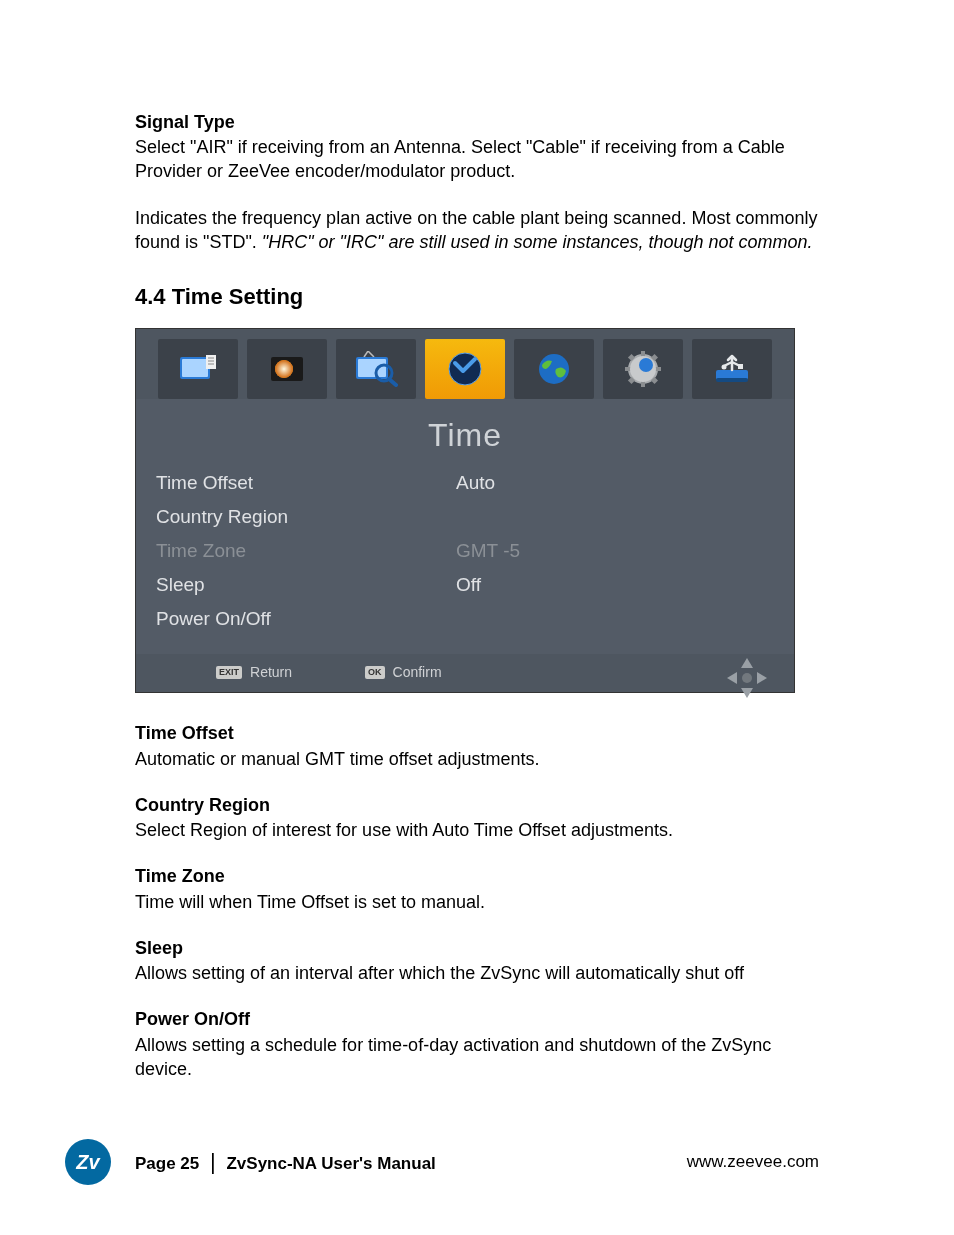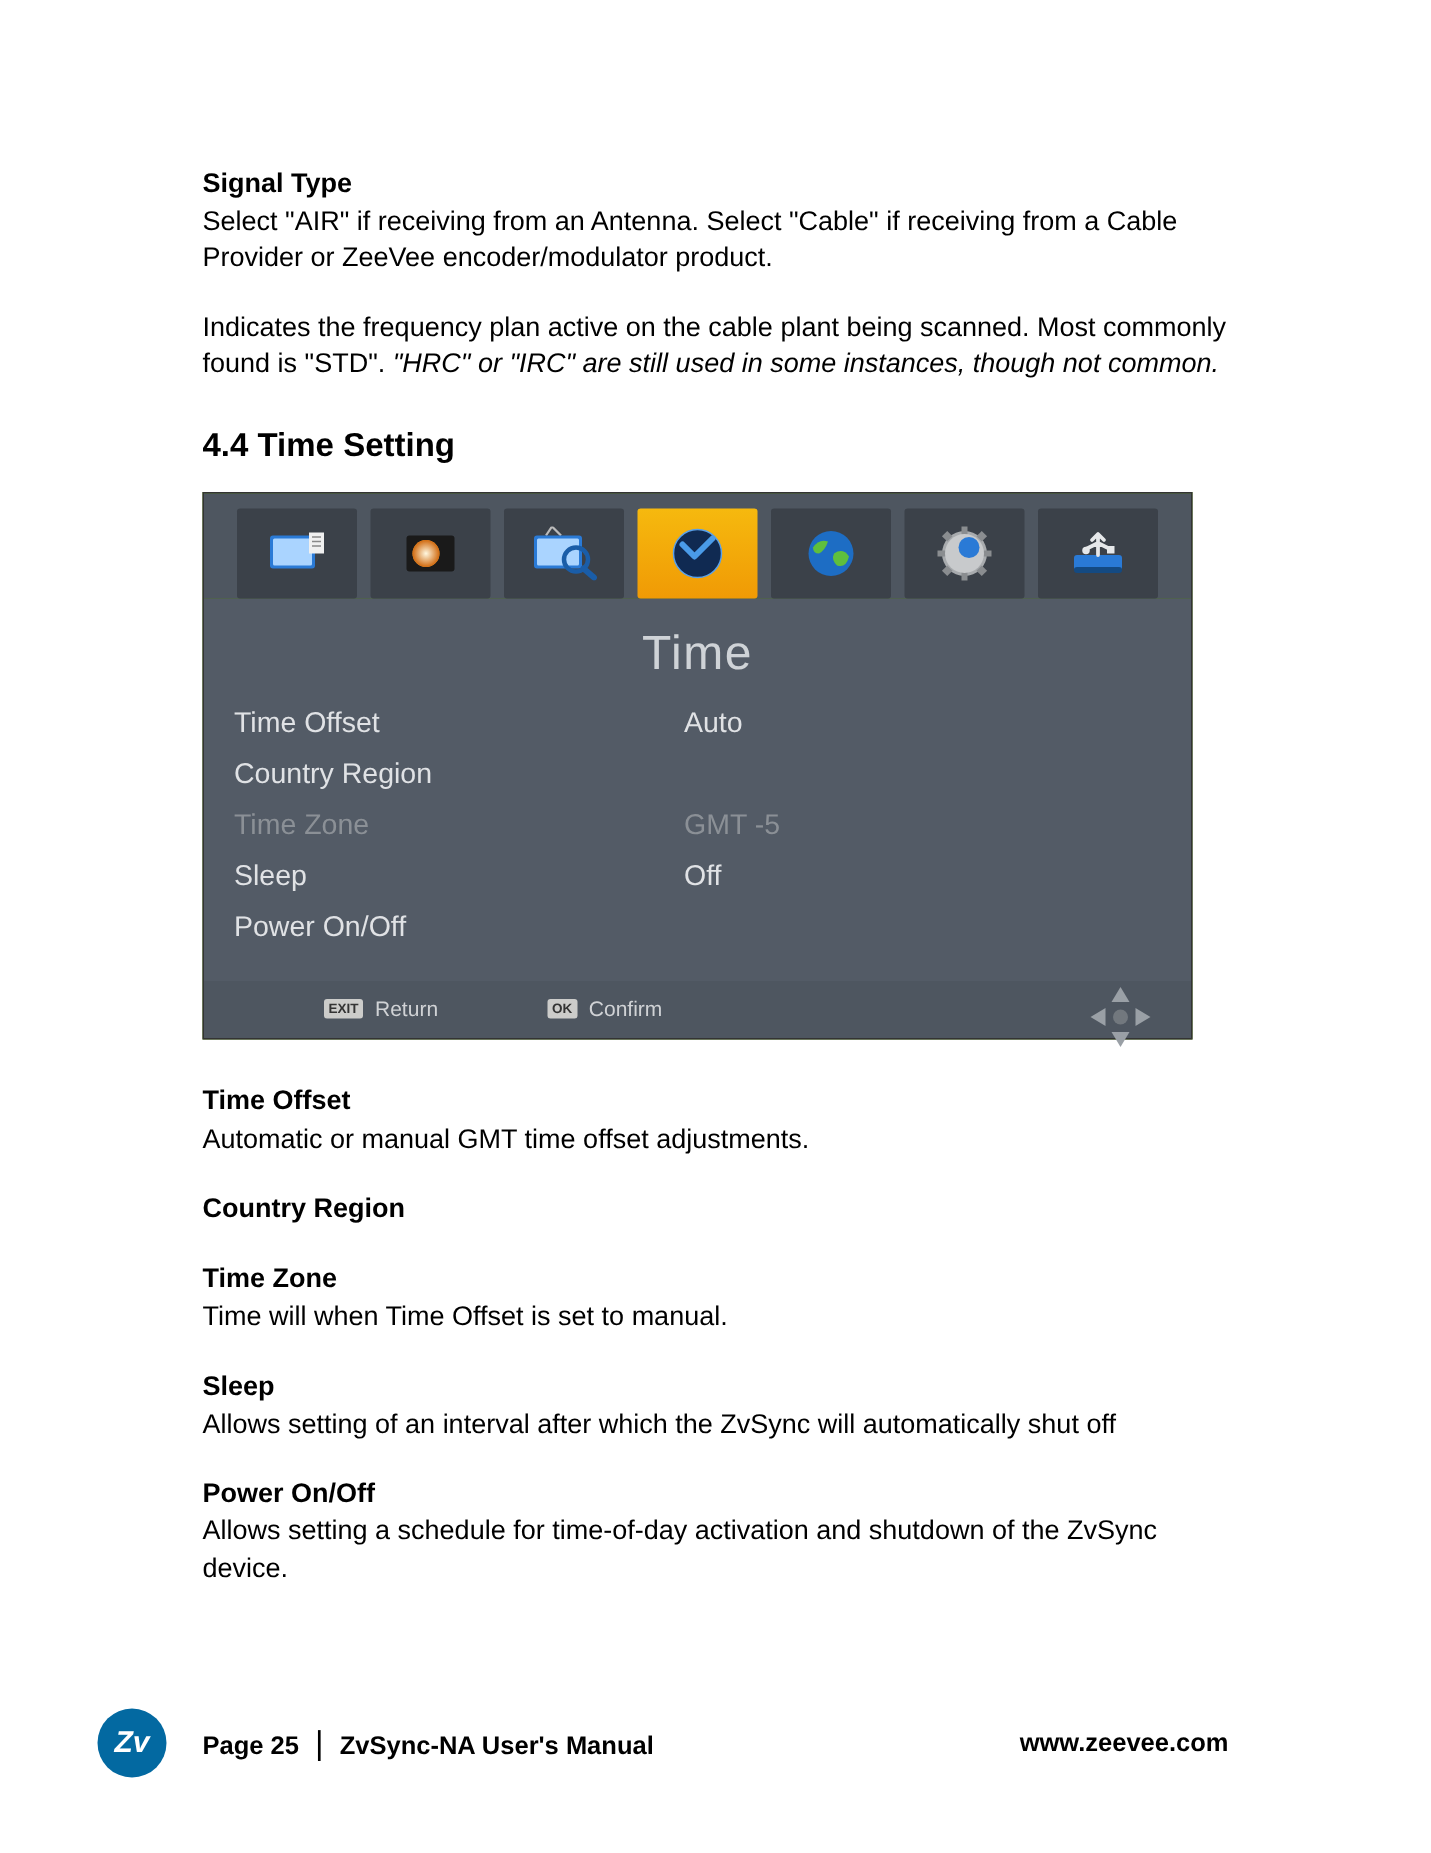--- a/index.html
+++ b/index.html
@@ -26,21 +26,21 @@
   .h2 {
     font-weight: bold;
     font-size: 22px;
     margin-top: 30px;
     margin-bottom: 18px;
   }
 
   
   .osd {
     width: 660px;
-    background: #4d7c0f;
+    background: #0ea5e9;
     border: 1px solid #333;
     margin-bottom: 28px;
     font-family: "Segoe UI", Arial, sans-serif;
     color: #e6e8ea;
   }
   .osd-tabs {
     display: flex;
     background: #4e5660;
     align-items: center;
     justify-content: space-between;
@@ -146,21 +146,21 @@
     color: #fff;
     font-weight: bold;
     font-size: 20px;
     font-style: italic;
   }
   .footer-text {
     font-size: 17px;
     font-weight: bold;
   }
   .footer-sep { margin: 0 6px; font-weight: normal; font-size: 22px; }
-  .footer-url { font-size: 17px; font-weight: bold; }
+  .footer-url { font-size: 17px; font-weight: normal; }
 </style>
 </head>
 <body>
 
 <div class="section-block">
   <div class="heading">Signal Type</div>
   <div class="body">Select "AIR" if receiving from an Antenna.  Select "Cable" if receiving from a Cable Provider or ZeeVee encoder/modulator product.</div>
 </div>
 
 <div class="section-block">
@@ -297,20 +297,21 @@
     </svg>
   </div>
 </div>
 
 <div class="section-block">
   <div class="heading">Time Offset</div>
   <div class="body">Automatic or manual GMT time offset adjustments.</div>
 </div>
 <div class="section-block">
   <div class="heading">Country Region</div>
+  <div class="body">Select Region of interest for use with Auto Time Offset adjustments.</div>
 </div>
 <div class="section-block">
   <div class="heading">Time Zone</div>
   <div class="body">Time will when Time Offset is set to manual.</div>
 </div>
 <div class="section-block">
   <div class="heading">Sleep</div>
   <div class="body">Allows setting of an interval after which the ZvSync will automatically shut off</div>
 </div>
 <div class="section-block">

